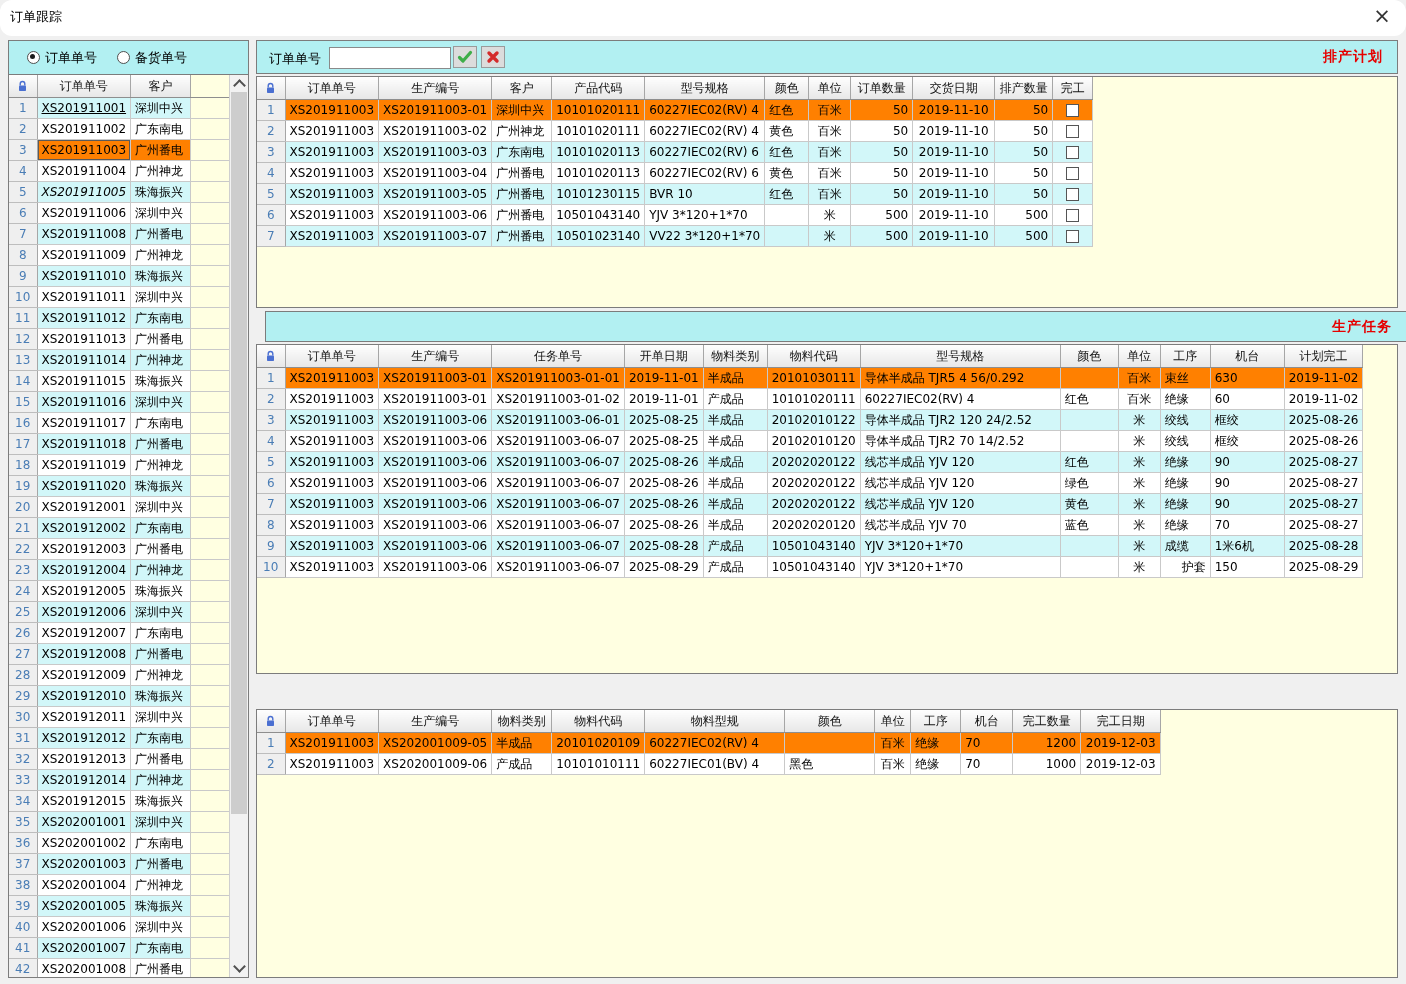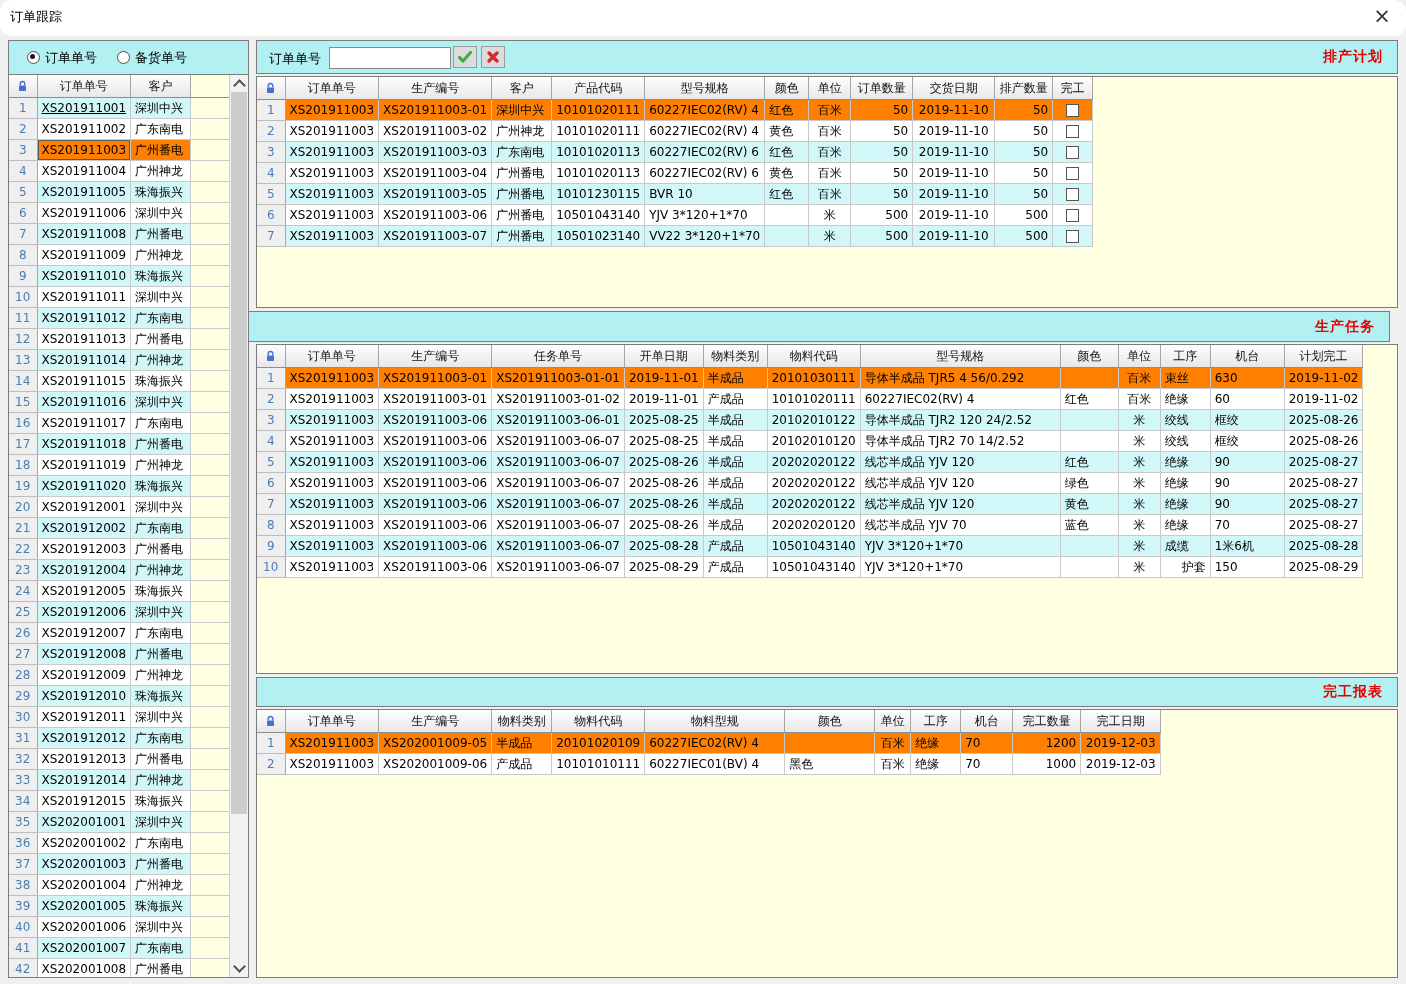--- a/index.html
+++ b/index.html
@@ -51,21 +51,21 @@
   .grid td{height:21px;font-size:12px;color:#000;padding:0 4px;border-right:1px solid #c9c9c9;border-bottom:1px solid #c9c9c9;white-space:nowrap;overflow:hidden;background:#fff;box-sizing:border-box;}
   .grid td.rn{background:#efefef;color:#4a7db5;text-align:center;border-right:1px solid #a6a6a6;border-bottom:1px solid #bdbdbd;padding:0;}
   .grid tr.alt td:not(.rn):not(.filler){background:var(--alt);}
   .grid tr.sel td:not(.rn):not(.filler){background:var(--hl);}
   .grid th.filler,.grid td.filler{background:var(--panel);border-right:none;}
   .grid td.focuscell{box-shadow:inset 0 0 0 1px #5a5a5a;}
   .cb{width:13px;height:13px;border:1px solid #555;background:#fff;margin:0 auto;box-sizing:border-box;}
   .grid th.locker svg{display:block;margin:0 auto;}
 
   #panel-plan{top:76px;height:232px;left:256px;width:1142px;}
-  #bar-task{position:absolute;left:248px;top:311px;width:1142px;height:31px;}
+  #bar-task{position:absolute;left:265px;top:311px;width:1142px;height:31px;}
   #panel-task{top:344px;height:330px;left:256px;width:1142px;}
   #bar-report{position:absolute;left:256px;top:677px;width:1142px;height:30px;}
   #panel-report{top:709px;height:269px;left:256px;width:1142px;}
 </style>
 </head>
 <body>
 
 <div class="window">
   <div class="artifact"></div>
   <div class="titlebar">
@@ -125,21 +125,21 @@
               <td class="filler"></td>
             </tr>
             <tr>
               <td class="rn">4</td>
               <td style="text-align: left;">XS201911004</td>
               <td style="text-align: left;">广州神龙</td>
               <td class="filler"></td>
             </tr>
             <tr class="alt">
               <td class="rn">5</td>
-              <td style="text-align: left;">XS201911005</td>
+              <td style="text-align: left; font-style: italic;">XS201911005</td>
               <td style="text-align: left;">珠海振兴</td>
               <td class="filler"></td>
             </tr>
             <tr>
               <td class="rn">6</td>
               <td style="text-align: left;">XS201911006</td>
               <td style="text-align: left;">深圳中兴</td>
               <td class="filler"></td>
             </tr>
             <tr class="alt">
@@ -732,23 +732,20 @@
             <td style="text-align: left;"></td>
             <td style="text-align: center;">米</td>
             <td style="text-align: right;">护套</td>
             <td style="text-align: left;">150</td>
             <td style="text-align: center;">2025-08-29</td>
           </tr>
         </tbody>
       </table>
     </div>
 
-  <div class="cyanbar" id="bar-report">
-    <span class="seclabel">完工报表</span>
-  </div>
   <div class="panel" id="panel-report">
       <table class="grid">
         <colgroup>
           <col style="width: 28px;">
           <col style="width: 84px;">
           <col style="width: 92px;">
           <col style="width: 60px;">
           <col style="width: 72px;">
           <col style="width: 140px;">
           <col style="width: 90px;">

